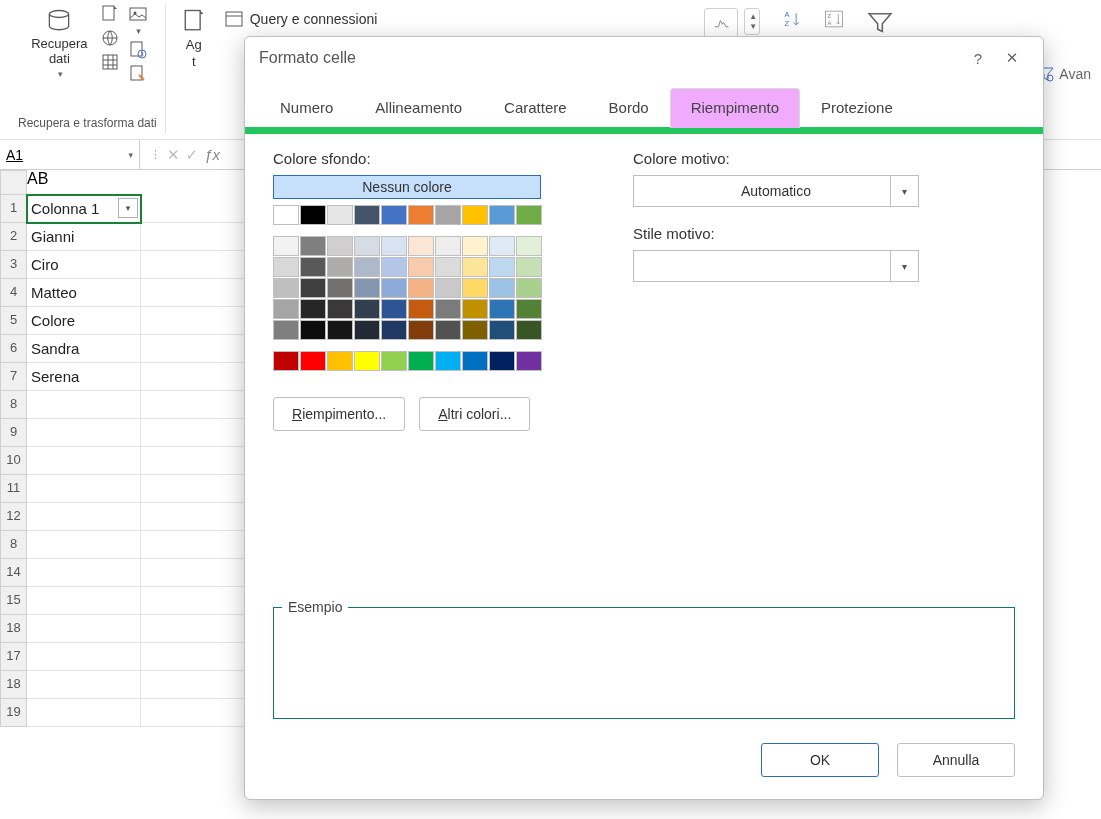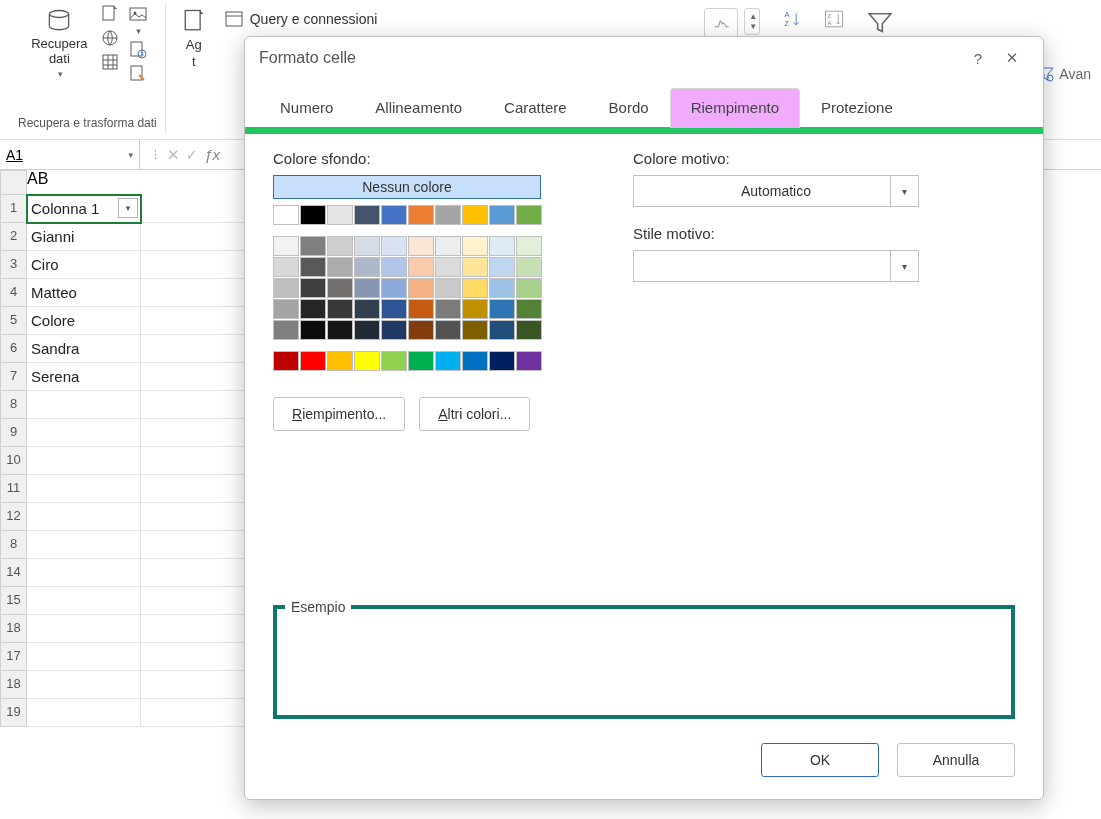--- a/index.html
+++ b/index.html
@@ -65,21 +65,21 @@
   .swrow { display:flex; gap:1px; margin-bottom:1px; }
   .swsep { height:10px; width:100%; }
 
   .dcombo { width:286px; height:32px; border:1px solid #c0c0c0; display:flex; align-items:center; justify-content:center; position:relative; font-size:14px; color:#333; margin-bottom:18px; }
   .dcombo .dcaret { position:absolute; right:0; top:0; width:28px; height:100%; border-left:1px solid #c0c0c0; display:flex; align-items:center; justify-content:center; font-size:10px; color:#555; }
 
   .dbtn2 { height:34px; padding:0 18px; border:1px solid #c0c0c0; background:#fff; font-size:14px; color:#333; border-radius:3px; cursor:default; }
   .btnrow { display:flex; gap:14px; margin-top:26px; }
 
   .example { position:absolute; left:28px; right:28px; bottom:80px; }
-  .example fieldset { border:4px solid #0f766e; height:120px; padding:0; }
+  .example fieldset { border:1px solid #0f766e; height:120px; padding:0; }
   .example legend { font-size:14px; color:#444; padding:0 6px; margin-left:8px; }
 
   .dfooter { position:absolute; right:28px; bottom:22px; display:flex; gap:18px; }
   .dfooter .dbtn2 { width:118px; }
   .dfooter .dbtn2.primary { border:1px solid #2f6db3; }
 </style>
 </head>
 <body>
 
 <div class="ribbon">

